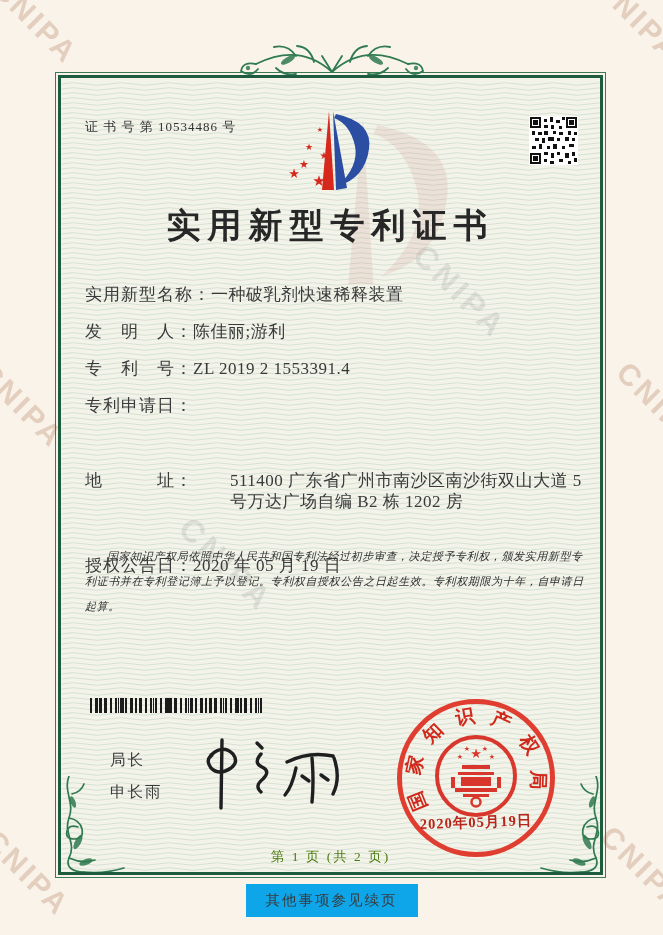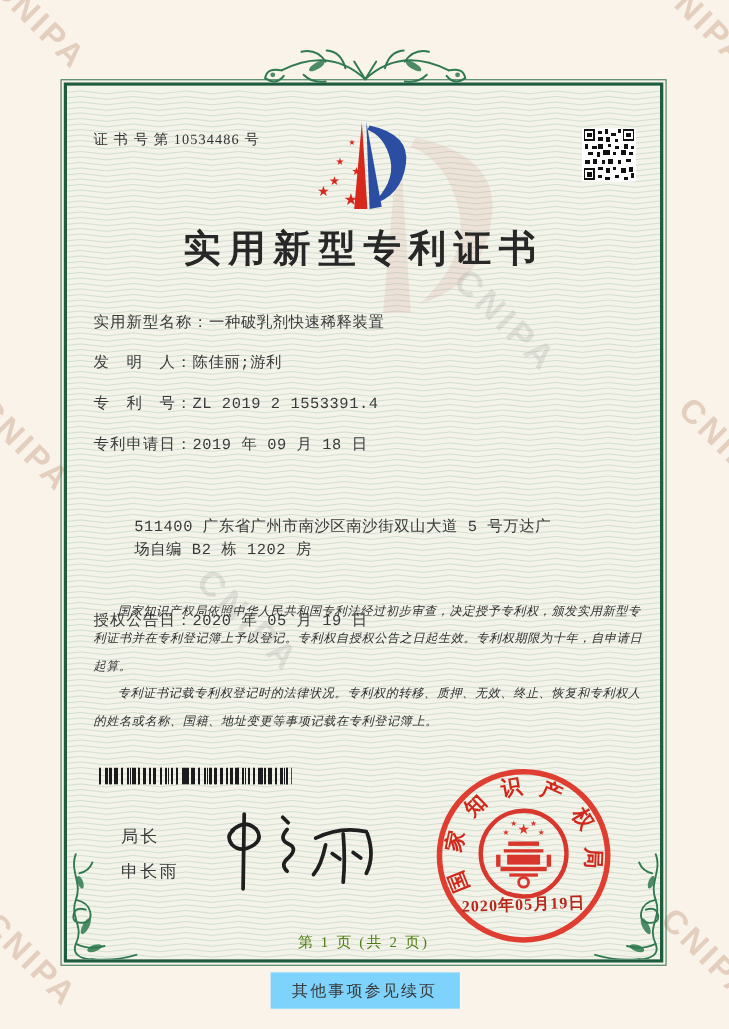--- a/index.html
+++ b/index.html
@@ -38,21 +38,21 @@
   .cert-no{position:absolute; left:24px; top:40px; font-size:13px;
            letter-spacing:1px; color:#333;}
   .logo{position:absolute; left:209px; top:26px;}
   .logo-ghost{position:absolute; left:178px; top:26px; opacity:0.12;
               transform:scale(2.1); transform-origin:top left; z-index:1;}
   .qr{position:absolute; left:468px; top:38px;}
   .title{position:absolute; left:0; right:0; top:125px; text-align:center;
          font-size:34px; font-weight:bold; letter-spacing:7px; color:#272727;}
 
   
-  .field{position:absolute; left:24px; display:flex; font-size:14px; line-height:21px;font-family:Liberation Mono, monospace;}
+  .field{position:absolute; left:24px; display:flex; font-size:17px; line-height:21px;}
   .field .lb{white-space:pre; letter-spacing:1px; flex:none;}
   .field .vl{letter-spacing:0.5px;}
   .fr1{top:206px}.fr2{top:243px}.fr3{top:280px}.fr4{top:317px}
   .fr5{top:355px}.fr6{top:392px}.fr7{top:437px; width:510px;margin-top:40px;}
   .fr6 .vl{max-width:386px; word-break:break-all;margin-left:37px;}
   .grant-right{position:absolute; left:300px; top:0; display:flex;}
 
   
   .paras{position:absolute; left:24px; top:466px; width:500px;
          font-size:11px; line-height:25px; font-style:italic;
@@ -87,21 +87,21 @@
   .sc6{left:136px;top:76px;transform:rotate(92deg)}
   .seal-emblem{position:absolute; left:42px; top:38px;}
   .seal-date{position:absolute; left:6px; right:6px; top:119px; text-align:center;
              font-size:14.5px; font-weight:bold; letter-spacing:1px;
              color:#b8261a; transform:rotate(-2deg);}
 
   
   .page-num{position:absolute; left:0; right:0; top:770px; text-align:center;
             font-size:13.5px; letter-spacing:2px; color:#4d7c0f;}
   .footer-note{position:absolute; left:50%; top:884px; transform:translateX(-50%);
-               background:#7dd3fc; padding:7px 20px; font-size:14.5px;
+               background:#0ea5e9; padding:7px 20px; font-size:14.5px;
                letter-spacing:2px; color:#3a3a3a; white-space:nowrap;}
 
   
   .orn-top{position:absolute; left:236px; top:38px; z-index:4;}
   .orn-bl{position:absolute; left:1px; top:698px; z-index:3;}
   .orn-br{position:absolute; left:476px; top:698px; z-index:3; transform:scaleX(-1);}
 </style>
 </head>
 <body>
 
@@ -210,33 +210,32 @@
           <div class="field fr2">
             <span class="lb">发　明　人：</span>
             <span class="vl">陈佳丽;游利</span>
           </div>
           <div class="field fr3">
             <span class="lb">专　利　号：</span>
             <span class="vl">ZL 2019 2 1553391.4</span>
           </div>
           <div class="field fr4">
             <span class="lb">专利申请日：</span>
-            <span class="vl">2019 年 09 月 18 日</span>
           </div>
           <div class="field fr6">
+            <span class="lb">地　　　址：</span>
             <span class="vl">511400 广东省广州市南沙区南沙街双山大道 5 号万达广场自编 B2 栋 1202 房</span>
           </div>
           <div class="field fr7">
             <span class="lb">授权公告日：</span>
             <span class="vl">2020 年 05 月 19 日</span>
           </div>
 
           <div class="paras">
             <p>国家知识产权局依照中华人民共和国专利法经过初步审查，决定授予专利权，颁发实用新型专利证书并在专利登记簿上予以登记。专利权自授权公告之日起生效。专利权期限为十年，自申请日起算。</p>
-            <p>专利证书记载专利权登记时的法律状况。专利权的转移、质押、无效、终止、恢复和专利权人的姓名或名称、国籍、地址变更等事项记载在专利登记簿上。</p>
           </div>
 
           <div class="barcode"></div>
 
           <div class="sig-title">局长</div>
           <div class="sig-name">申长雨</div>
           <svg class="sig-hand" width="160" height="90" viewBox="0 0 160 90">
             <g fill="none" stroke="#1f1f1f" stroke-width="3.4" stroke-linecap="round" stroke-linejoin="round">
               <path d="M16,27 q 12,-11 22,-1 q 6,8 -2,14 q -12,8 -20,0 q -6,-8 1,-13"></path>
               <path d="M27,12 L26,80"></path>

